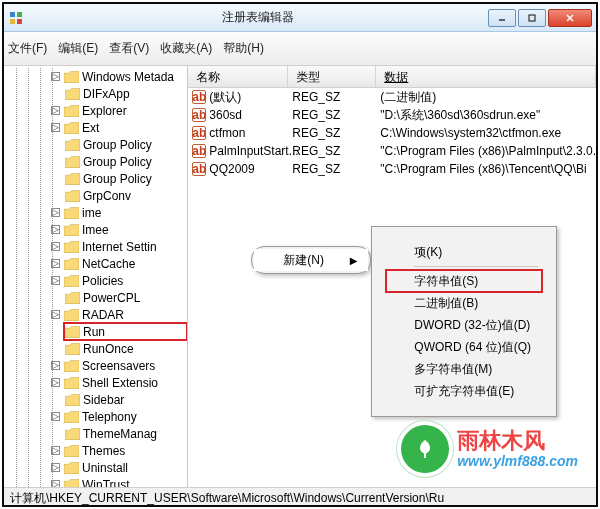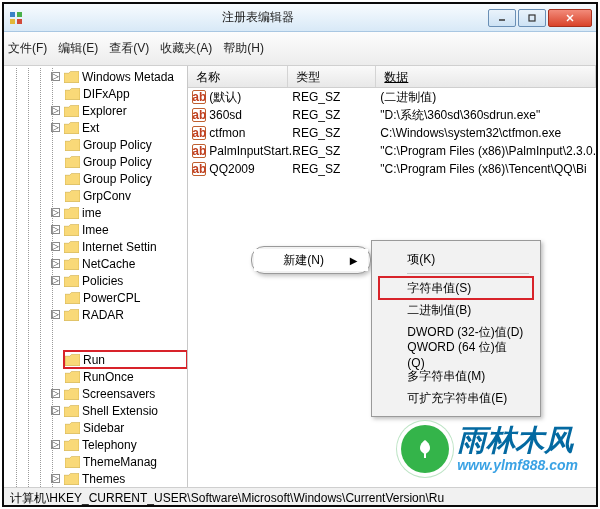--- a/index.html
+++ b/index.html
@@ -16,51 +16,51 @@
 
 .menubar { height:34px; display:flex; align-items:center; padding:0 4px; gap:11px; border-bottom:1px solid #d0d0d0; background:linear-gradient(#fdfdfd,#ececec); }
 .menubar span { color:#222; }
 
 .content { display:flex; height:calc(100% - 50px - 18px); position:relative; }
 .tree { width:205px; border-right:1px solid #c8c8c8; overflow:hidden; padding:2px 0; background:#fff; position:relative; }
 .tree-inner { padding-left:60px; }
 .tree-row { display:flex; align-items:center; height:17px; gap:3px; white-space:nowrap; }
 .tree-row .exp { width:9px; height:9px; border:1px solid #8a8a8a; display:flex; align-items:center; justify-content:center; font-size:9px; line-height:1; background:#fff; color:#333; margin-left:-13px; margin-right:1px; }
 .tree-row .folder { width:15px; height:12px; }
-.tree-row.selected { outline:2px solid #d8232a; outline-offset:-1px; padding:0 4px 0 0;margin-top:28px; }
+.tree-row.selected { outline:2px solid #d8232a; outline-offset:-1px; padding:0 4px 0 0; }
 .tree-lines { position:absolute; left:0; top:0; bottom:0; width:60px; }
 .tree-lines .vl { position:absolute; top:2px; bottom:2px; border-left:1px dotted #9a9a9a; }
 
 .listpane { flex:1; position:relative; background:#fff; }
 .list-header { display:flex; height:22px; background:linear-gradient(#fafafa,#e8e8e8); border-bottom:1px solid #cfcfcf; }
 .list-header div { padding:3px 8px; border-right:1px solid #d4d4d4; }
 .col-name { width:100px; }
 .col-type { width:88px; }
 .col-data { flex:1;text-decoration:underline; }
 .list-body { }
 .list-row { display:flex; height:18px; align-items:center; }
 .list-row .cell-name { width:100px; display:flex; align-items:center; gap:3px; padding-left:4px; }
 .list-row .cell-type { width:88px; padding-left:4px; }
 .list-row .cell-data { flex:1; padding-left:4px; white-space:nowrap; overflow:hidden; }
 .str-icon { width:14px; height:14px; border:1px solid #c06030; background:#fff; display:flex; align-items:center; justify-content:center; font-size:12px; color:#c04020; font-weight:bold; border-radius:2px; }
 
 .context-menu { position:absolute; background:#f2f2f2; border:1px solid #9a9a9a; box-shadow:2px 2px 4px rgba(0,0,0,.25); }
 .cm-parent { left:63px; top:180px; width:120px;border-radius:13px; }
 .cm-parent .cm-item { height:22px; display:flex; align-items:center; justify-content:space-between; padding:0 10px 0 28px; background:#fff; margin:2px; border:1px solid #fff; }
 .cm-parent .cm-item .arrow { font-size:10px; }
-.cm-child { left:183px; top:174px; width:170px; padding:7px; }
+.cm-child { left:183px; top:160px; width:186px; padding:14px; }
 .cm-child .cm-item { height:22px; display:flex; align-items:center; padding:0 10px 0 28px; }
 .cm-child .sep { height:1px; background:#c8c8c8; margin:3px 4px 3px 28px; }
 .cm-child .highlight { outline:2px solid #d8232a; outline-offset:-1px; }
 
 .statusbar { position:absolute; bottom:0; left:0; right:0; height:18px; border-top:1px solid #cfcfcf; background:#f1f1f1; padding:2px 6px; white-space:nowrap; overflow:hidden; }
 
 .watermark { position:absolute; right:18px; bottom:32px; display:flex; align-items:center; gap:8px; }
 .wm-badge { width:48px; height:48px; border-radius:50%; background:#34b44a; display:flex; align-items:center; justify-content:center; box-shadow:0 0 0 4px #fff,0 0 0 5px #bde4c5; }
-.wm-text { color:#0369a1; font-size:29px; font-weight:bold; line-height:1.1; font-style:italic; }
+.wm-text { color:#ef4444; font-size:22px; font-weight:bold; line-height:1.1; }
 .wm-url { color:#3aa2e4; font-size:14px; font-weight:bold; font-style:italic; }
 </style>
 </head>
 <body>
 
 <div class="outer">
   <div class="titlebar">
     <span class="ticon">
       <svg viewBox="0 0 16 16">
           <rect x="2" y="2" width="5" height="5" fill="#3a82c7"></rect>

